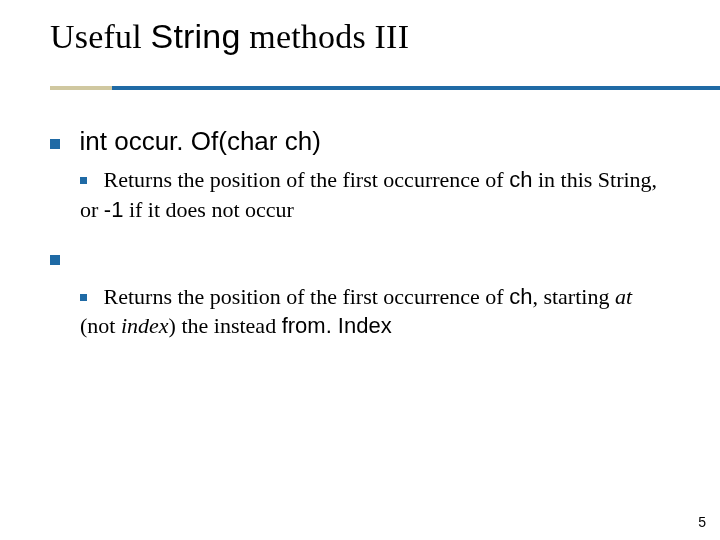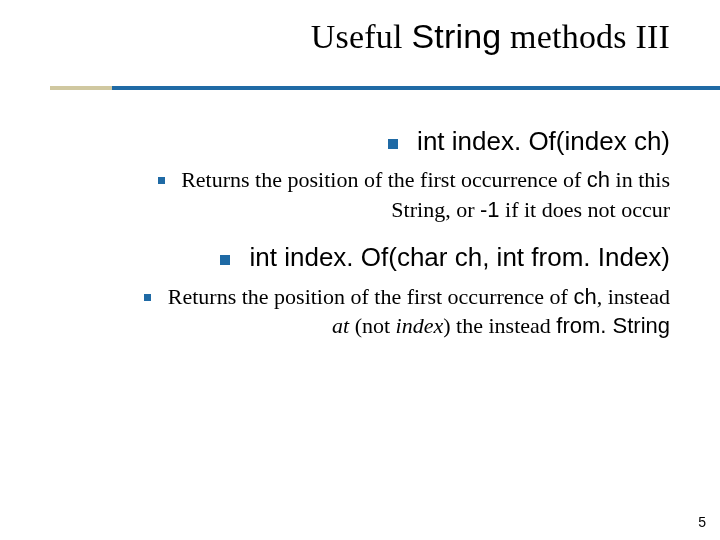--- a/index.html
+++ b/index.html
@@ -12,21 +12,20 @@
     color: #000000;
     position: relative;
     overflow: hidden;
   }
 
   .slide {
     width: 720px;
     height: 540px;
     position: relative;
     box-sizing: border-box;
-    text-align: right;
   }
 
   .title-wrap {
     position: absolute;
     left: 50px;
     top: 16px;
     width: 620px;
   }
 
   .title {
@@ -65,21 +64,21 @@
     vertical-align: 3px;
   }
 
   .lvl1 {
     margin: 14px 0 6px 0;
     font-size: 26px;
     line-height: 1.35;
   }
 
   .lvl2 {
-    margin: 6px 0 16px 90px;
+    margin: 6px 0 16px 30px;
     font-size: 22px;
     line-height: 1.35;
   }
 
   .code { font-family: Verdana, Arial, Helvetica, sans-serif; }
 
   .pgnum {
     position: absolute;
     right: 14px;
     bottom: 10px;
@@ -99,30 +98,30 @@
     </div>
     <svg class="title-underline" viewBox="0 0 680 4" preserveAspectRatio="none">
       <rect x="0" y="0" width="62" height="4" fill="#d0c8a0"></rect>
       <rect x="62" y="0" width="618" height="4" fill="#1f6aa5"></rect>
     </svg>
   </div>
 
   <div class="content">
 
     <div class="lvl1">
-      <span class="sq"></span>&nbsp;&nbsp;&nbsp;<span class="code">int index. Of(index ch)</span>
+      <span class="sq"></span>&nbsp;&nbsp;&nbsp;<span class="code">int occur. Of(char ch)</span>
     </div>
     <div class="lvl2">
       <span class="sq small"></span>&nbsp;&nbsp;&nbsp;<span>Returns the position of the first occurrence of </span><span class="code">ch</span><span> in this String, or </span><span class="code">-1</span><span> if it does not occur</span>
     </div>
 
     <div class="lvl1">
-      <span class="sq"></span>&nbsp;&nbsp;&nbsp;<span class="code">int index. Of(char ch, int from. Index)</span>
+      <span class="sq"></span>&nbsp;&nbsp;&nbsp;
     </div>
     <div class="lvl2">
-      <span class="sq small"></span>&nbsp;&nbsp;&nbsp;<span>Returns the position of the first occurrence of </span><span class="code">ch</span><span>, instead </span><i>at</i><span> (not </span><i>index</i><span>) the instead </span><span class="code">from. String</span>
+      <span class="sq small"></span>&nbsp;&nbsp;&nbsp;<span>Returns the position of the first occurrence of </span><span class="code">ch</span><span>, starting </span><i>at</i><span> (not </span><i>index</i><span>) the instead </span><span class="code">from. Index</span>
     </div>
 
 
   </div>
 
   <div class="pgnum">5</div>
 </div>
 
 </body></html>

